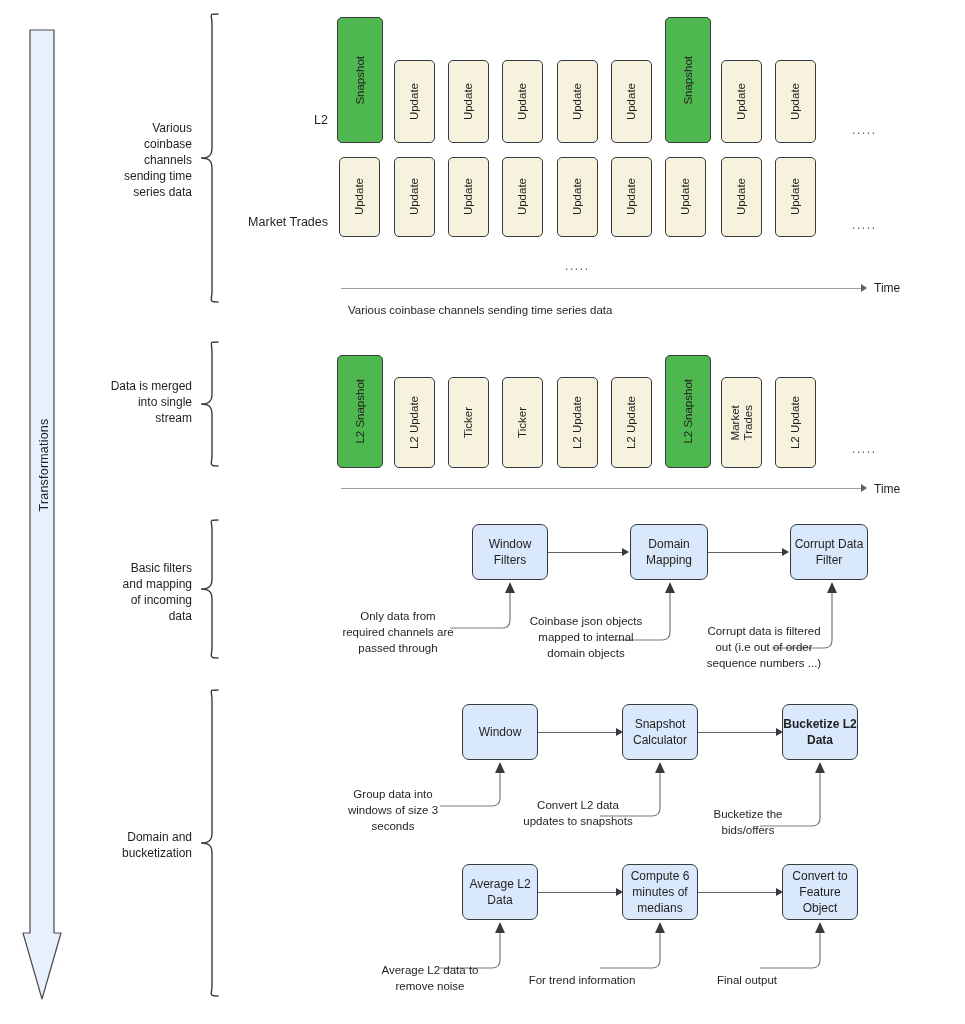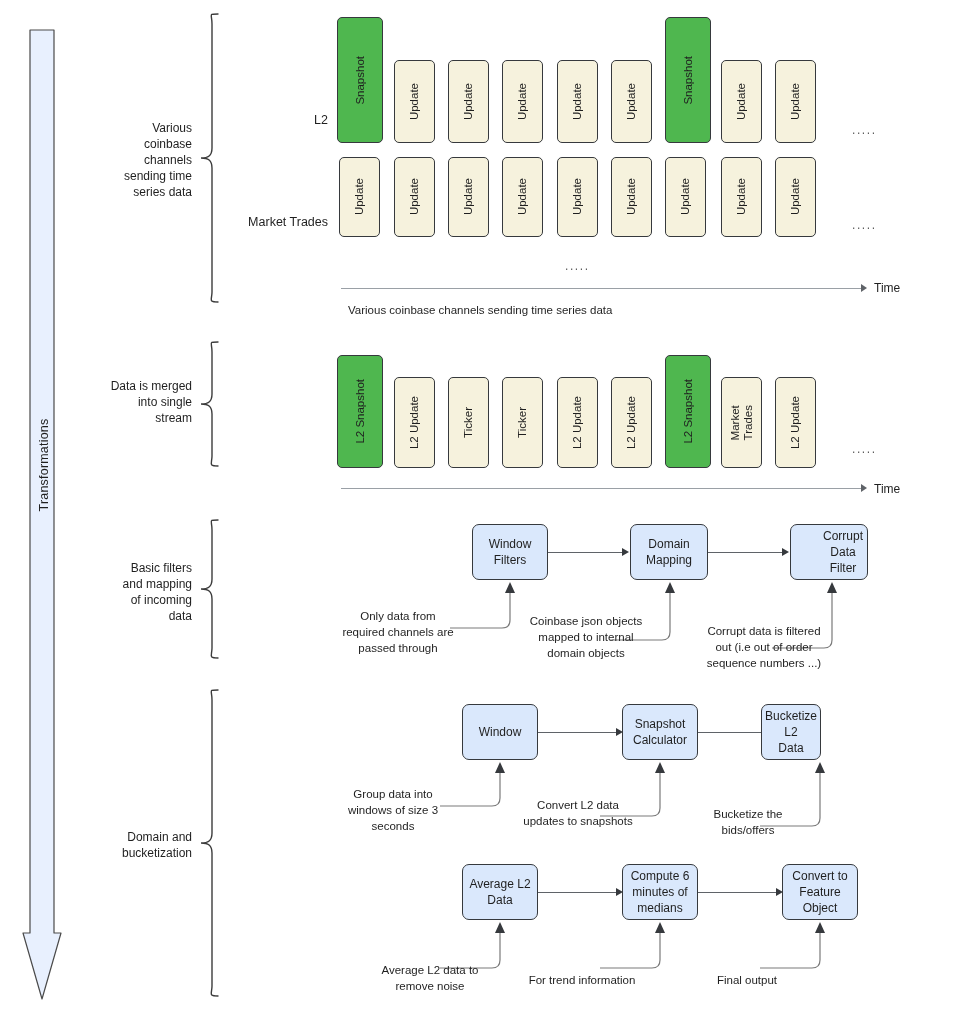--- a/index.html
+++ b/index.html
@@ -209,21 +209,21 @@
   <div class="pbox" style="left:472px;top:524px;width:76px;height:56px;">Window
 Filters</div>
   <div class="flow" style="left:548px;top:552px;width:74px;"></div>
   <div class="flow-head" style="left:622px;top:548px;"></div>
 
   <div class="pbox" style="left:630px;top:524px;width:78px;height:56px;">Domain
 Mapping</div>
   <div class="flow" style="left:708px;top:552px;width:74px;"></div>
   <div class="flow-head" style="left:782px;top:548px;"></div>
 
-  <div class="pbox" style="left:790px;top:524px;width:78px;height:56px;padding-left:28px;">Corrupt Data
+  <div class="pbox" style="left:790px;top:524px;width:78px;height:56px;">Corrupt Data
 Filter</div>
 
   <svg class="conn" style="left:448px;top:580px;" width="70" height="52">
     <path d="M2 48 L54 48 Q62 48 62 40 L62 12" fill="none" stroke="#7a7a7a" stroke-width="1.2"></path>
     <path d="M62 2 L67 13 L57 13 Z" fill="#36393d"></path>
   </svg>
   <div class="anno" style="left:332px;top:608px;width:132px;">Only data from
 required channels are
 passed through</div>
 
@@ -251,21 +251,21 @@
 
   <div class="pbox" style="left:462px;top:704px;width:76px;height:56px;">Window</div>
   <div class="flow" style="left:538px;top:732px;width:78px;"></div>
   <div class="flow-head" style="left:616px;top:728px;"></div>
 
   <div class="pbox" style="left:622px;top:704px;width:76px;height:56px;">Snapshot
 Calculator</div>
   <div class="flow" style="left:698px;top:732px;width:78px;"></div>
   <div class="flow-head" style="left:776px;top:728px;"></div>
 
-  <div class="pbox" style="left:761px;top:704px;width:60px;height:56px;">Bucketize L2
+  <div class="pbox" style="left:782px;top:704px;width:76px;height:56px;font-weight:bold;">Bucketize L2
 Data</div>
 
   <svg class="conn" style="left:438px;top:760px;" width="70" height="50">
     <path d="M2 46 L54 46 Q62 46 62 38 L62 12" fill="none" stroke="#7a7a7a" stroke-width="1.2"></path>
     <path d="M62 2 L67 13 L57 13 Z" fill="#36393d"></path>
   </svg>
   <div class="anno" style="left:330px;top:786px;width:126px;">Group data into
 windows of size 3
 seconds</div>
 

